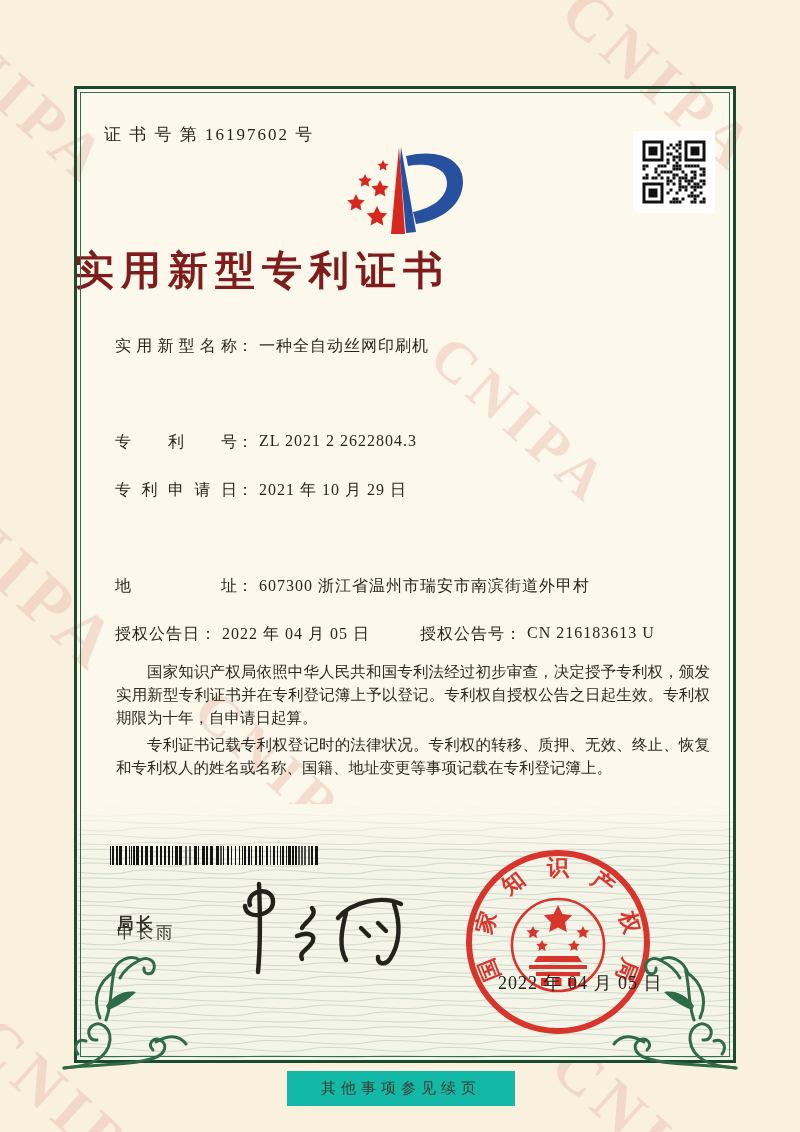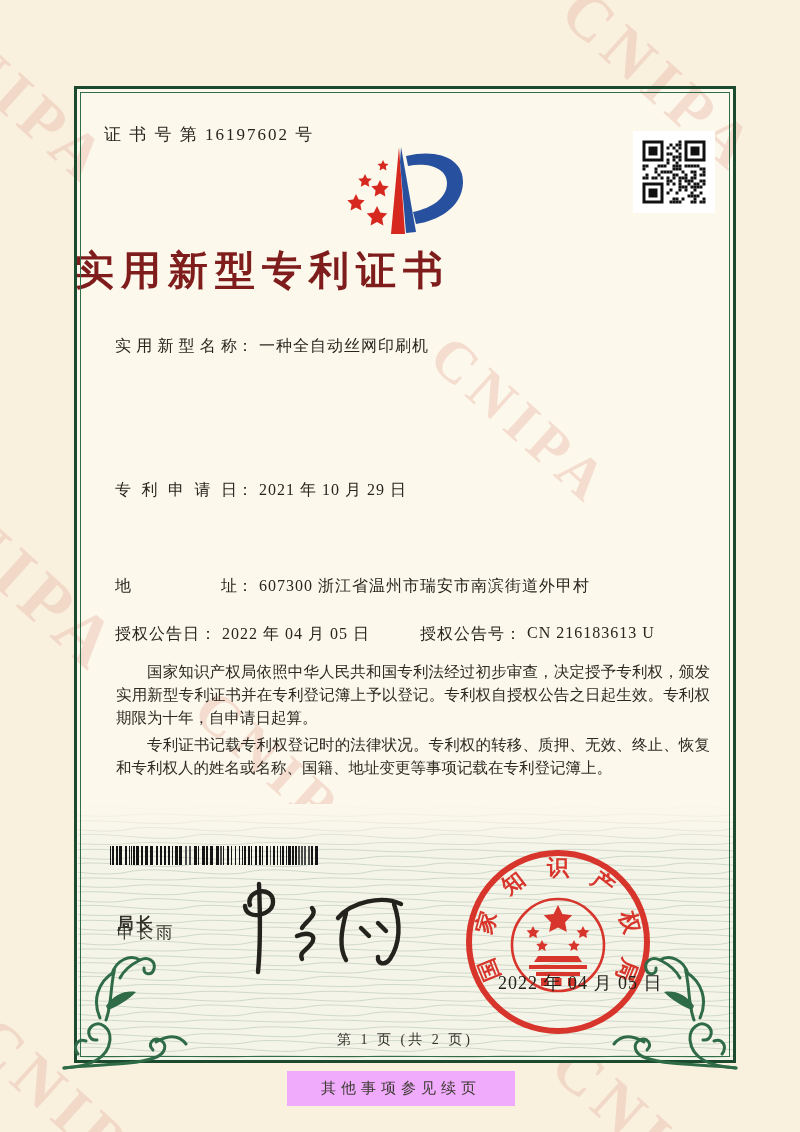--- a/index.html
+++ b/index.html
@@ -41,21 +41,21 @@
 
   .signer-title{left:117px;top:913px;font-size:16.5px;letter-spacing:3px;color:#33322a;font-weight:bold;}
   .signer-name{left:117px;top:922px;font-size:16.5px;letter-spacing:3px;color:#33322a;}
   .signature{left:222px;top:878px;width:215px;height:102px;}
 
   .seal{position:absolute;left:461px;top:845px;width:194px;height:194px;z-index:7;opacity:0.93;}
   .seal-date{position:absolute;left:498px;top:971px;width:170px;z-index:8;font-size:18px;color:#23221c;letter-spacing:1px;white-space:nowrap;}
 
   .page-footer{left:74px;top:1031px;width:662px;text-align:center;font-size:14px;letter-spacing:3px;color:#33322a;}
 
-  .cont-box{position:absolute;left:287px;top:1071px;width:228px;height:35px;background:#f0abfc;z-index:5;}
+  .cont-box{position:absolute;left:287px;top:1071px;width:228px;height:35px;background:#14b8a6;z-index:5;}
   .cont-text{width:100%;text-align:center;line-height:35px;font-size:15px;letter-spacing:5px;color:#3c3a31;}
 
   .flourish{position:absolute;width:132px;height:132px;z-index:7;pointer-events:none;}
   .flourish-left{left:56px;top:946px;}
   .flourish-right{left:612px;top:946px;transform:scaleX(-1);}
 </style>
 </head>
 <body>
 
 <div id="page">
@@ -258,20 +258,23 @@
         <rect x="12.5" y="54.5" width="15" height="15" fill="#fff"></rect>
         <rect x="15.5" y="57.5" width="9" height="9" fill="#111"></rect>
       </svg>
   </div>
 
   <div class="content title" style="position:absolute;">实用新型专利证书</div>
 
   <div class="content field-row" style="top:336px;">
     <span class="f-label">实用新型名称</span><span class="f-colon">：</span><span class="f-value">一种全自动丝网印刷机</span>
   </div>
+  <div class="content field-row" style="top:432px;">
+    <span class="f-label">专利号</span><span class="f-colon">：</span><span class="f-value">ZL 2021 2 2622804.3</span>
+  </div>
   <div class="content field-row" style="top:480px;">
     <span class="f-label">专利申请日</span><span class="f-colon">：</span><span class="f-value">2021 年 10 月 29 日</span>
   </div>
   <div class="content field-row" style="top:576px;">
     <span class="f-label">地址</span><span class="f-colon">：</span><span class="f-value">607300 浙江省温州市瑞安市南滨街道外甲村</span>
   </div>
 
   <div class="content field-row" style="top:624px;width:600px;">
     <span class="g-label">授权公告日</span><span>：</span><span class="f-value">2022 年 04 月 05 日</span>
     <span class="grant-col2">
@@ -406,19 +409,18 @@
     <path d="M84,14 C92,10 100,15 98,23 C96,30 87,29 88,22"></path>
     <path d="M100,96 C114,88 124,90 130,98"></path>
     <path d="M22,108 C16,100 22,92 30,95"></path>
     <path d="M50,60 C58,48 70,44 80,46 C72,54 62,60 52,64 Z" fill="#2e6b46" stroke="none"></path>
   </svg>
 
   <div class="frame-border">
     <div class="frame-border-inner"></div>
   </div>
 
-  <div class="content page-footer" style="position:absolute;">第 1 页 (共 2 页)</div>
 
   <div class="cont-box">
     <div class="cont-text">其他事项参见续页</div>
   </div>
 
 </div>
 
 </body></html>

